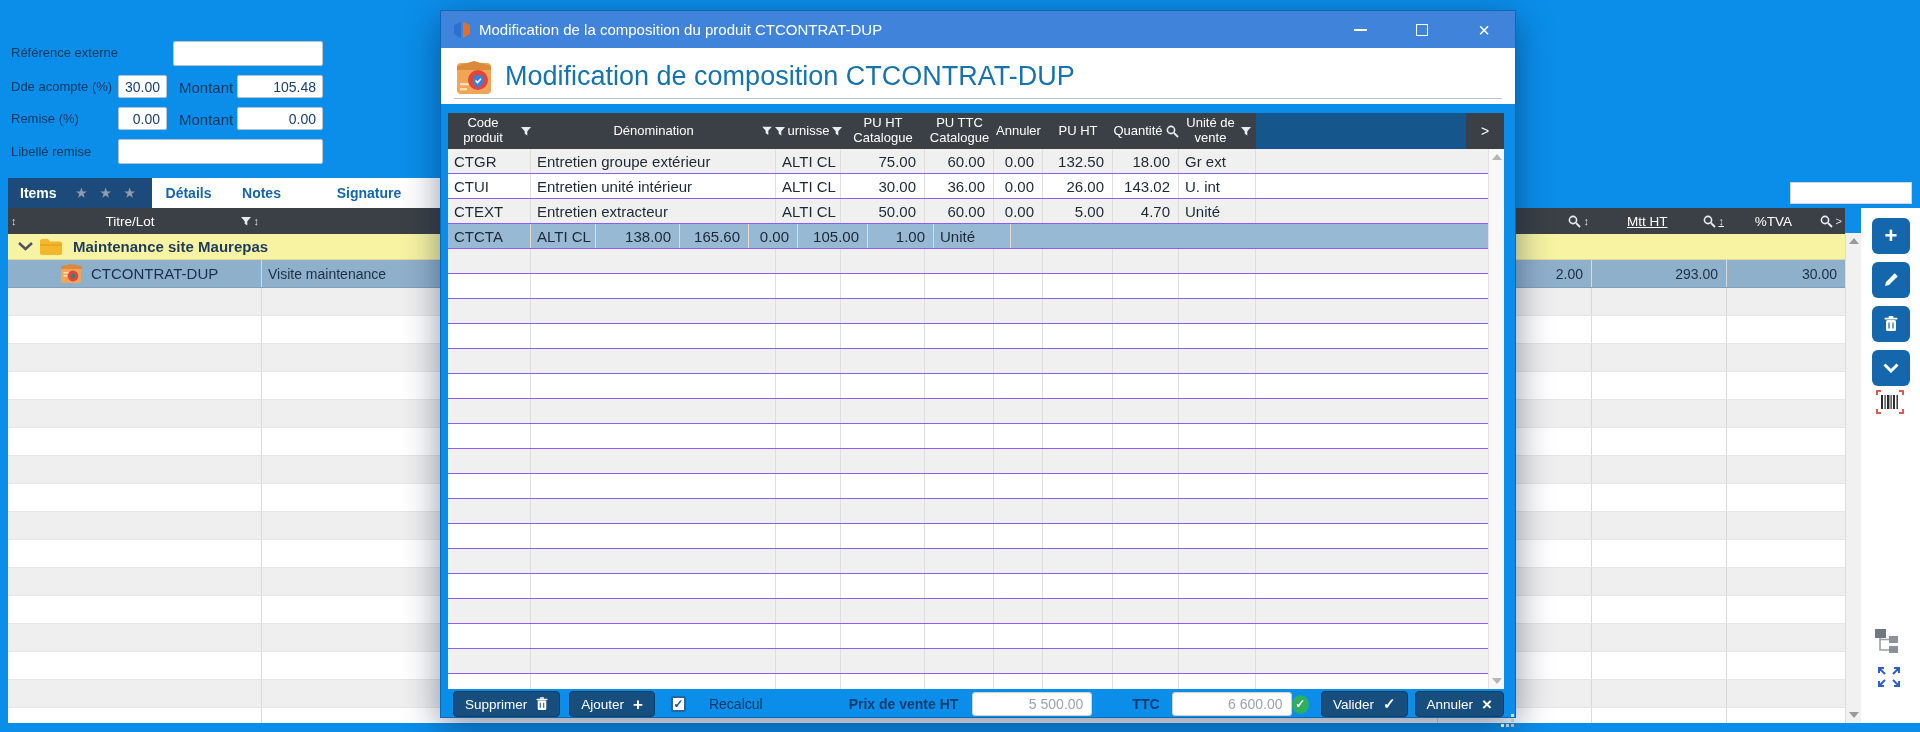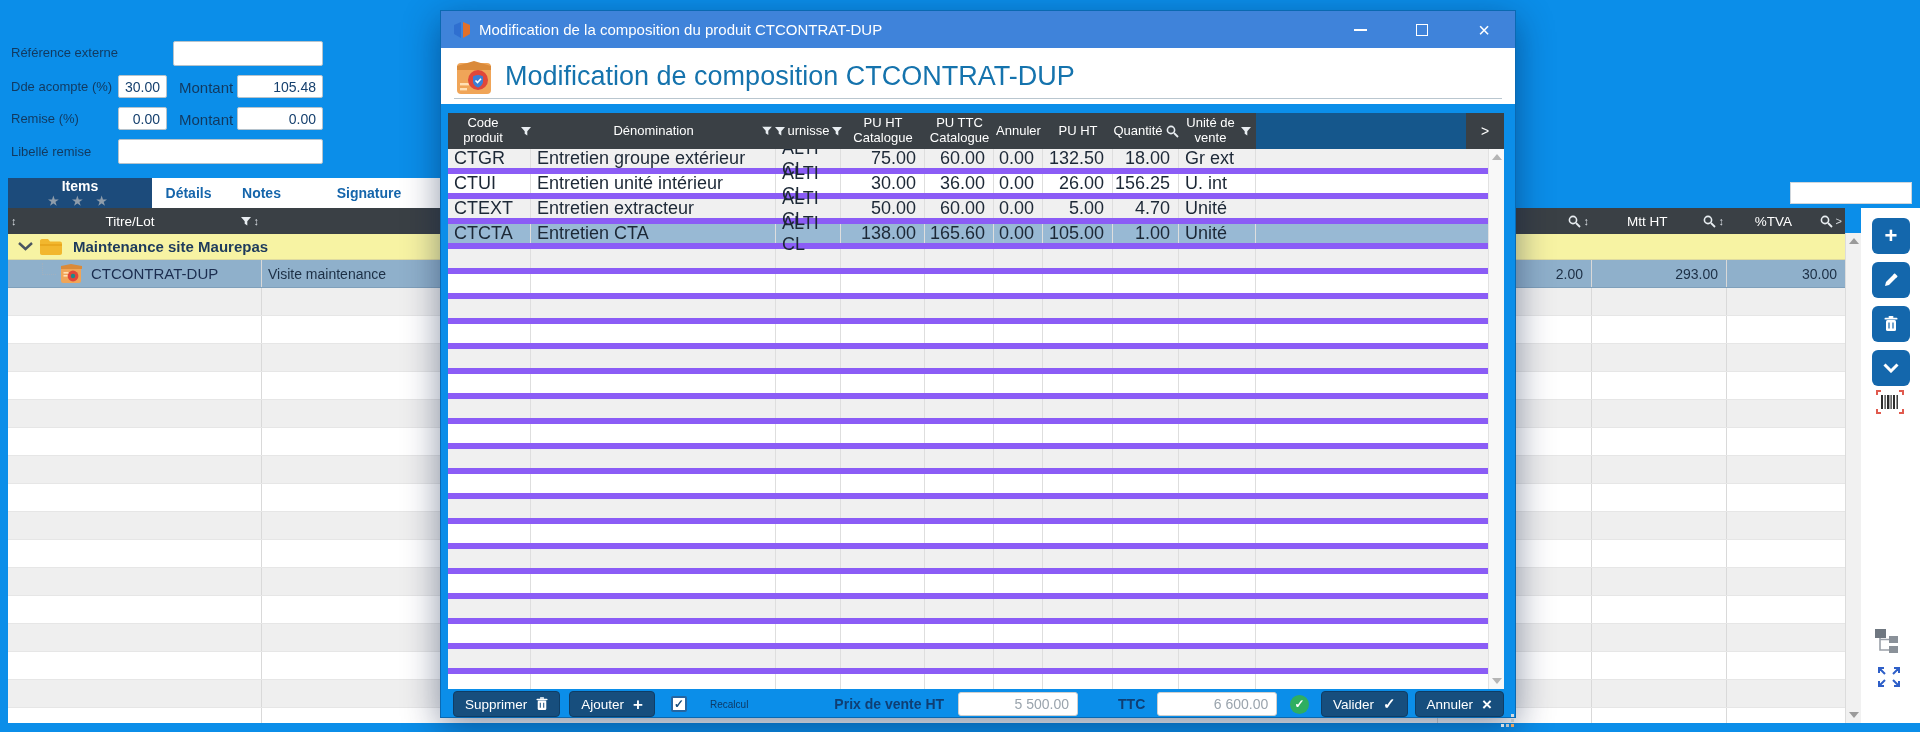--- a/index.html
+++ b/index.html
@@ -10,32 +10,32 @@
   
   .flabel{position:absolute;left:11px;color:#12395f;font-size:13px;white-space:nowrap;}
   .flabel2{position:absolute;color:#12395f;font-size:15px;}
   .finput{position:absolute;background:#fff;border:1px solid #b6c3cc;border-radius:2px;
           font-size:14px;color:#16406e;padding:0 6px;font-family:"Liberation Sans",sans-serif;outline:none;}
   .num-in{text-align:right;}
 
   
   .tabbar{position:absolute;left:8px;top:178px;width:640px;height:30px;background:#fff;display:flex;}
   .tab{display:flex;align-items:center;justify-content:center;font-size:14px;font-weight:bold;
-       color:#1565ab;height:100%;flex-direction:column;}
+       color:#1565ab;height:100%;}
   .tab-items{width:144px;background:#1c4b7b;color:#fff;justify-content:space-between;padding:0 12px;}
   .tab-details{width:73px;}.tab-notes{width:73px;}.tab-signature{width:142px;}
   .stars{color:#8f9dab;font-size:12px;letter-spacing:5px;}
 
   
   .bgtable{position:absolute;left:8px;top:208px;width:1837px;height:515px;background:#fff;overflow:hidden;}
   .bghead{height:26px;background:#3a4045;color:#fff;display:flex;align-items:center;font-size:13.5px;}
   .bh-title{width:254px;display:flex;align-items:center;height:100%;}
   .bh-mid{flex:1;}
   .bh-col{display:flex;align-items:center;height:100%;}
-  .bh-q{width:154px;}.bh-m{width:135px;}.bh-v{width:118px;}
+  .bh-q{width:154px;}.bh-m{width:135px;text-decoration:underline;}.bh-v{width:118px;}
   .bh-lab{flex:1;text-align:center;}
   .sorticon{font-size:11px;color:#d6dbe0;margin:0 3px;}
   .bgrow{height:28px;display:flex;align-items:center;border-bottom:1px solid #e6e6e6;font-size:14px;color:#1c2f45;}
   .rowgroup{height:26px;background:#f7f3a3;border-bottom:1px solid #dedaa0;}
   .rowprod{background:#8fb0cb;}
   .bc{height:100%;display:flex;align-items:center;border-right:1px solid #d9d9d9;}
   .bc0{width:254px;}.bcmid{flex:1;padding-left:6px;}
   .bcq{width:154px;}.bcm{width:135px;}.bcv{width:118px;border-right:none;}
   .bcnum{justify-content:flex-end;padding-right:8px;}
   .grouplabel{font-weight:bold;color:#1d3a5c;font-size:15px;}
@@ -74,39 +74,39 @@
   .mthead{height:36px;background:#3a4045;display:flex;color:#fff;font-size:13px;align-items:stretch;}
   .mth{display:flex;flex-direction:column;align-items:center;justify-content:center;text-align:center;line-height:1.15;position:relative;}
   .mth-row{flex-direction:row;gap:3px;}
   .mth0{width:83px;}.mth1{width:245px;}.mth2{width:65px;}.mth3{width:84px;}.mth4{width:69px;}
   .mth5{width:49px;}.mth6{width:70px;}.mth7{width:66px;}.mth8{width:77px;}
   .mthsel{width:210px;background:#15578c;}
   .mtharrow{width:38px;display:flex;align-items:center;justify-content:center;font-size:14px;color:#fff;}
   .funnel{display:inline-block;flex:none;}
   .fun-abs{position:absolute;right:4px;top:50%;transform:translateY(-50%);}
   .mtbodyrows{height:540px;overflow:hidden;position:relative;}
-  .mrow{height:25px;display:flex;align-items:center;font-size:18px;color:#1c2836;border-bottom:6px solid #8b5cf6;background:#fff;}
+  .mrow{height:25px;display:flex;align-items:center;font-size:15px;color:#1c2836;border-bottom:1px solid #8b5cf6;background:#fff;}
   .mtbodyrows .mrow:nth-child(odd){background:#f0f0f0;}
   .mtbodyrows .mrow.sel{background:#98b9d4;}
   .mc{height:100%;display:flex;align-items:center;border-right:1px solid #dedede;padding-left:6px;}
   .mc0{width:83px;}.mc1{width:245px;}.mc2{width:65px;}.mc3{width:84px;}.mc4{width:69px;}
   .mc5{width:49px;}.mc6{width:70px;}.mc7{width:66px;}.mc8{width:77px;}
   .mcfill{flex:1;border-right:none;}
   .num{justify-content:flex-end;padding-right:8px;padding-left:0;}
   .mscroll{position:absolute;right:0;top:36px;width:16px;height:540px;background:#f8f8f8;border-left:1px solid #e2e2e2;}
   .mscroll .car-up{border-bottom-color:#b5b5b5;}
   .mscroll .car-dn{border-top-color:#b5b5b5;}
 
   .mfooter{position:absolute;left:7px;top:678px;width:1062px;height:30px;display:flex;align-items:center;}
   .fbtn{height:26px;background:#174e7d;border:1px solid #0e3d66;border-radius:4px;color:#fff;font-size:13.5px;
         display:flex;align-items:center;gap:9px;padding:0 11px;white-space:nowrap;}
   .fbtn .bplus{font-size:17px;font-weight:bold;line-height:1;}
   .chk{width:16px;height:16px;background:#fff;border:2px solid #2565a0;border-radius:2px;display:flex;
        align-items:center;justify-content:center;color:#174e7d;font-size:12px;font-weight:bold;margin-left:16px;}
-  .chklab{color:#0d3a66;font-size:10px;margin-left:23px;}
+  .chklab{color:#0d3a66;font-size:14px;margin-left:23px;}
   .flab{color:#0f3e73;font-size:14px;font-weight:bold;white-space:nowrap;}
   .pinput{height:24px;background:#fff;border:1px solid #cfcfcf;border-radius:3px;color:#9aa4ad;
           font-size:14px;text-align:right;padding:0 8px;width:120px;font-family:"Liberation Sans",sans-serif;outline:none;}
   .gcheck{width:19px;height:19px;border-radius:50%;background:#2fae60;color:#fff;display:flex;align-items:center;
           justify-content:center;font-size:12px;font-weight:bold;}
   .grip{position:absolute;right:-4px;bottom:-8px;width:12px;height:12px;}
   .grip i{position:absolute;width:3px;height:3px;background:#e0a265;}
 </style>
 </head>
 <body>
@@ -494,39 +494,38 @@
             <div class="mc mcfill"></div>
           </div>
           <div class="mrow">
             <div class="mc mc0">CTUI</div>
             <div class="mc mc1">Entretien unité intérieur</div>
             <div class="mc mc2">ALTI CL</div>
             <div class="mc mc3 num">30.00</div>
             <div class="mc mc4 num">36.00</div>
             <div class="mc mc5 num">0.00</div>
             <div class="mc mc6 num">26.00</div>
-            <div class="mc mc7 num">156.25</div>
+            <div class="mc mc7 num">143.02</div>
             <div class="mc mc8">U. int</div>
             <div class="mc mcfill"></div>
           </div>
           <div class="mrow">
             <div class="mc mc0">CTEXT</div>
             <div class="mc mc1">Entretien extracteur</div>
             <div class="mc mc2">ALTI CL</div>
             <div class="mc mc3 num">50.00</div>
             <div class="mc mc4 num">60.00</div>
             <div class="mc mc5 num">0.00</div>
             <div class="mc mc6 num">5.00</div>
             <div class="mc mc7 num">4.70</div>
             <div class="mc mc8">Unité</div>
             <div class="mc mcfill"></div>
           </div>
           <div class="mrow sel">
             <div class="mc mc0">CTCTA</div>
-            <div class="mc mc1">Entretien CTA</div>
             <div class="mc mc2">ALTI CL</div>
             <div class="mc mc3 num">138.00</div>
             <div class="mc mc4 num">165.60</div>
             <div class="mc mc5 num">0.00</div>
             <div class="mc mc6 num">105.00</div>
             <div class="mc mc7 num">1.00</div>
             <div class="mc mc8">Unité</div>
             <div class="mc mcfill"></div>
           </div>
           <div class="mrow">

